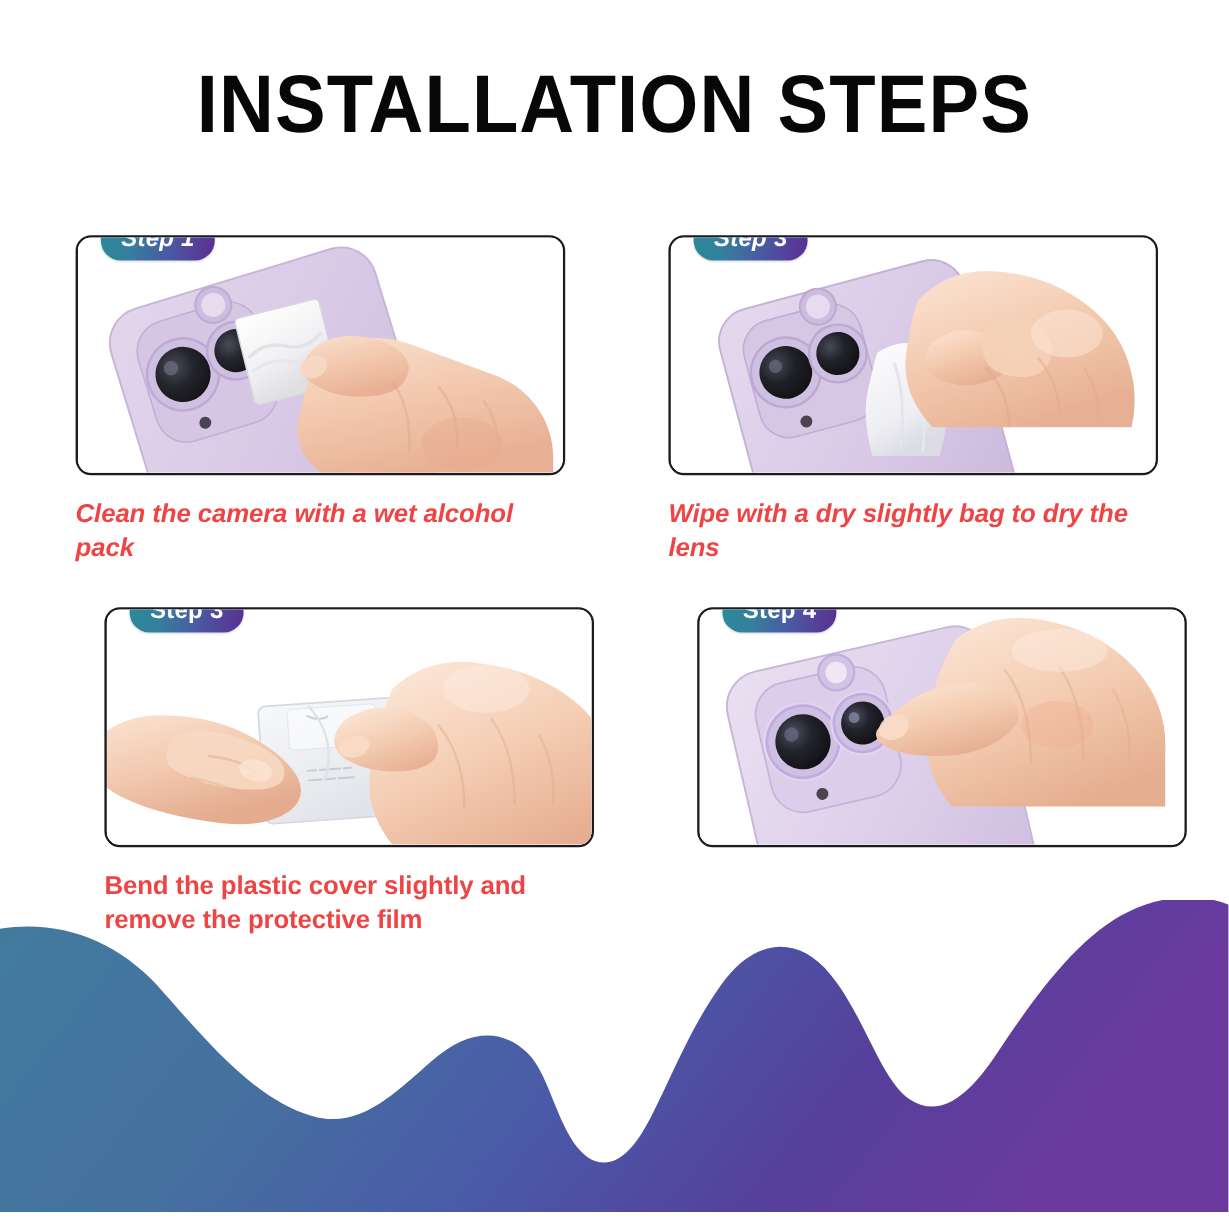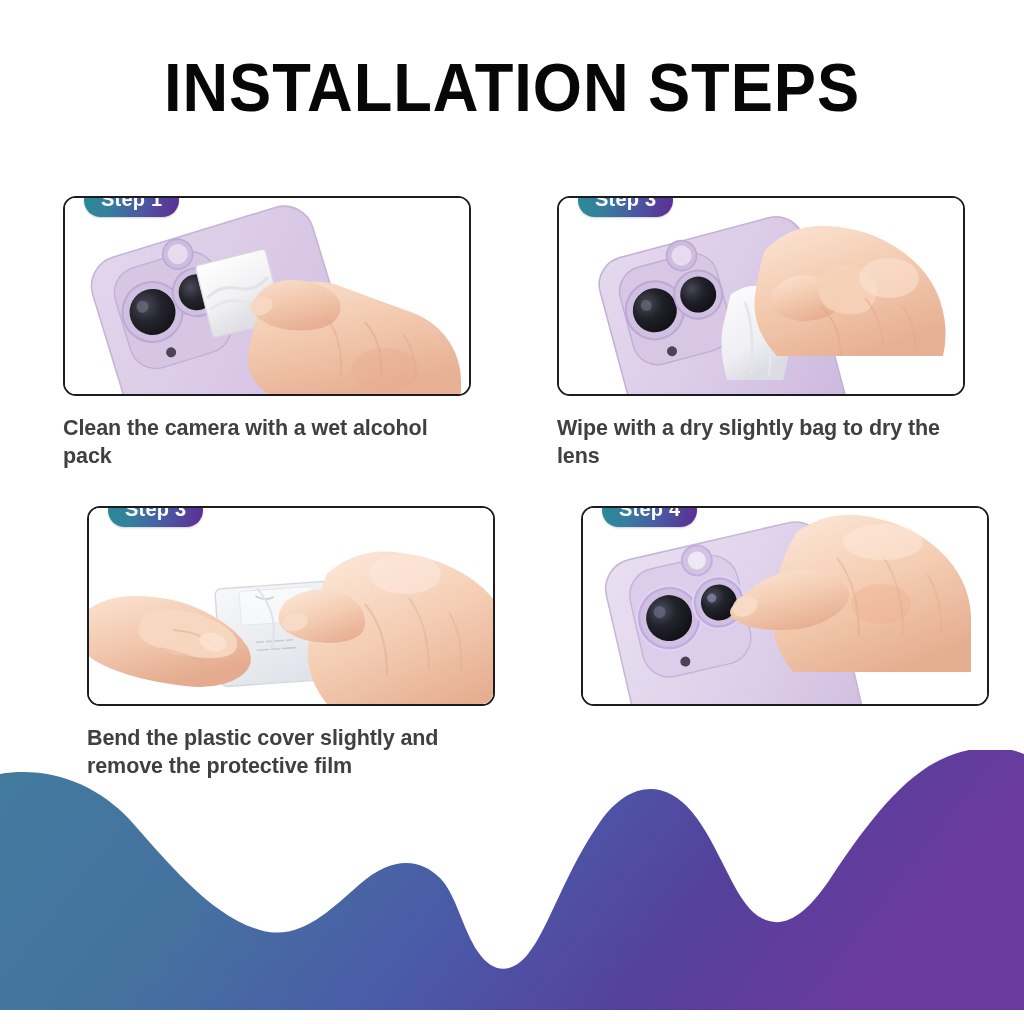--- a/index.html
+++ b/index.html
@@ -49,21 +49,21 @@
     width: 898px;
     height: 640px;
   }
 
   .step-cell {
     position: absolute;
     width: 404px;
   }
   .step-cell.col-left  { left: 0; }
   .step-cell.col-right { left: 494px; }
-  .step-cell.row-top    { top: 0; }
+  .step-cell.row-top    { top: 0; font-style: italic; }
   .step-cell.row-bottom { top: 310px; padding-left: 24px; }
 
   .card {
     position: relative;
     width: 404px;
     height: 196px;
     border: 2px solid #1c1c20;
     border-radius: 13px;
     background: #ffffff;
     overflow: hidden;
@@ -94,21 +94,21 @@
     background: #ffffff;
   }
   .photo svg { display: block; width: 100%; height: 100%; }
 
   .caption {
     margin-top: 18px;
     font-family: "Liberation Sans", sans-serif;
     font-weight: 700;
     font-size: 21.5px;
     line-height: 28px;
-    color: #404040;
+    color: #ef4444;
     letter-spacing: -0.1px;
     width: 400px;
   }
 
   
   .wave {
     position: absolute;
     left: 0;
     bottom: 0;
     width: 1024px;

